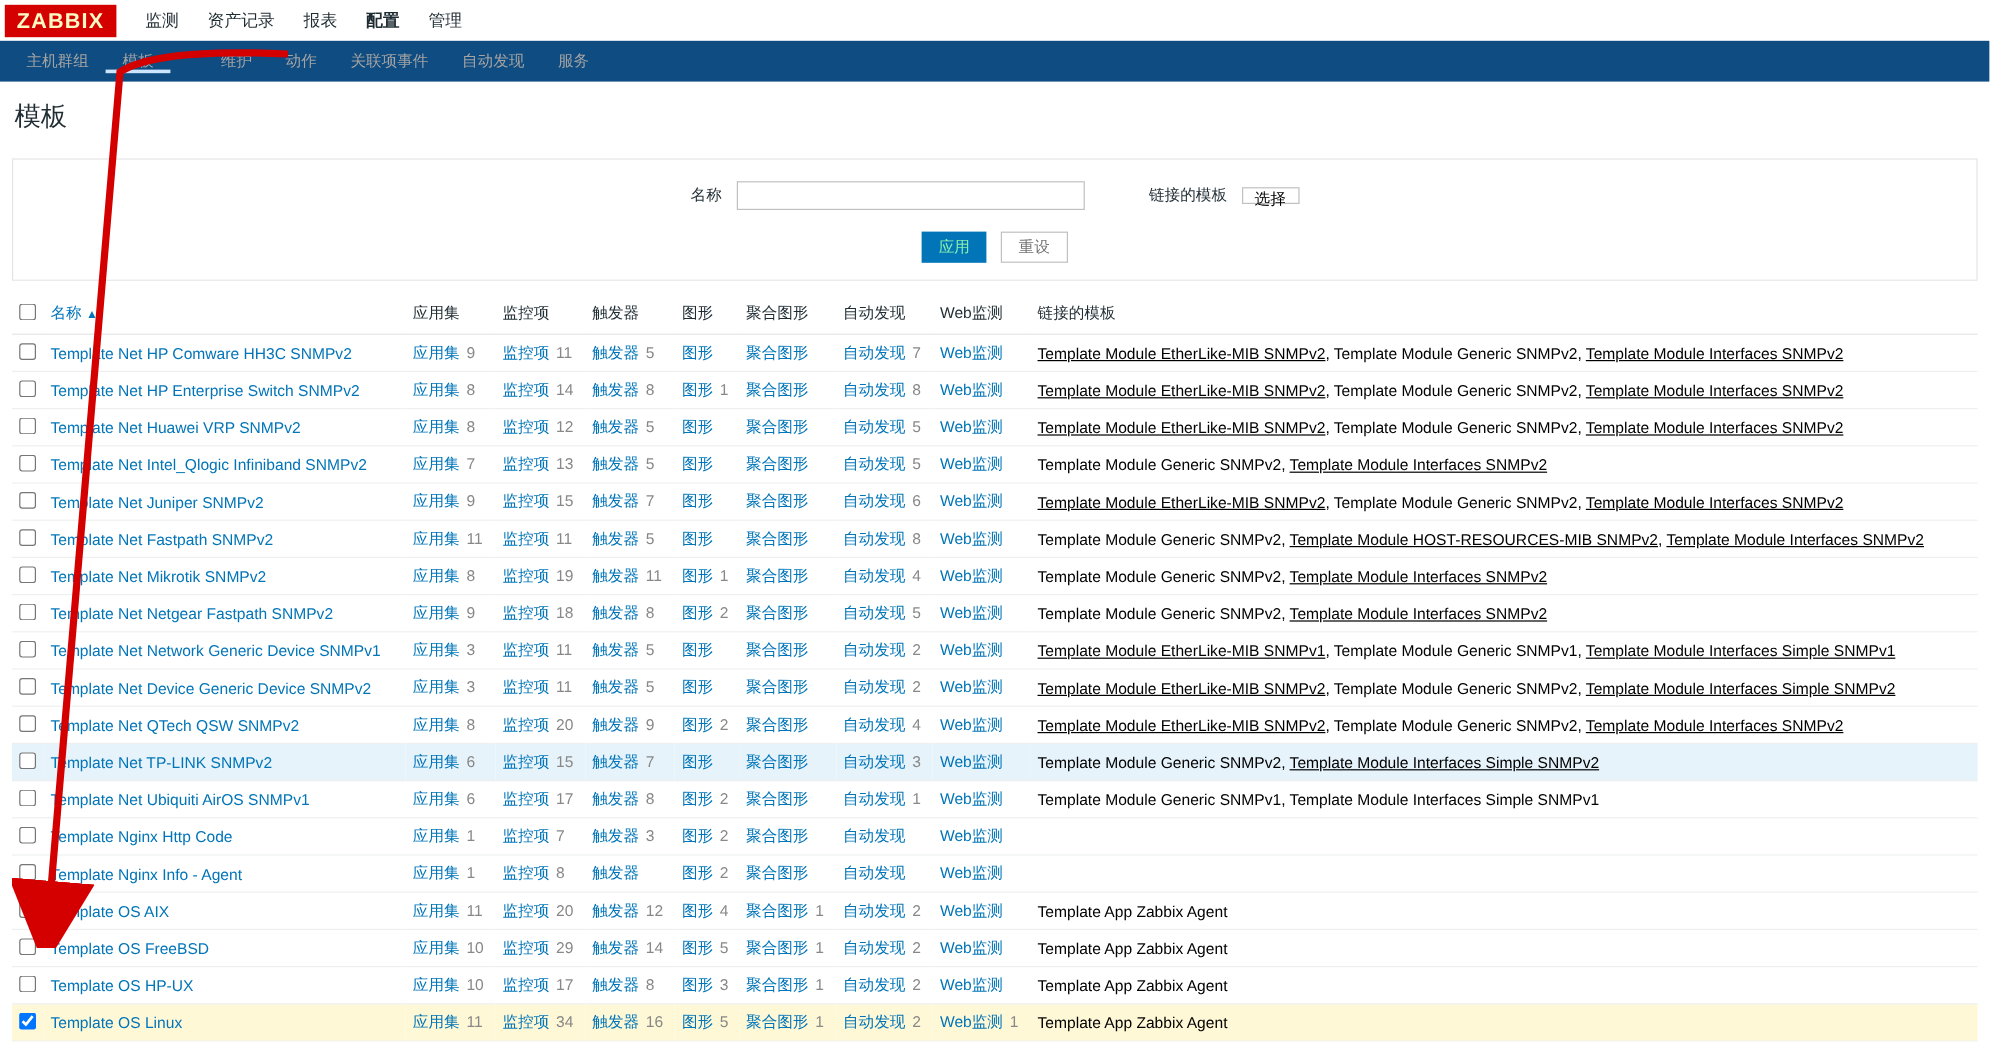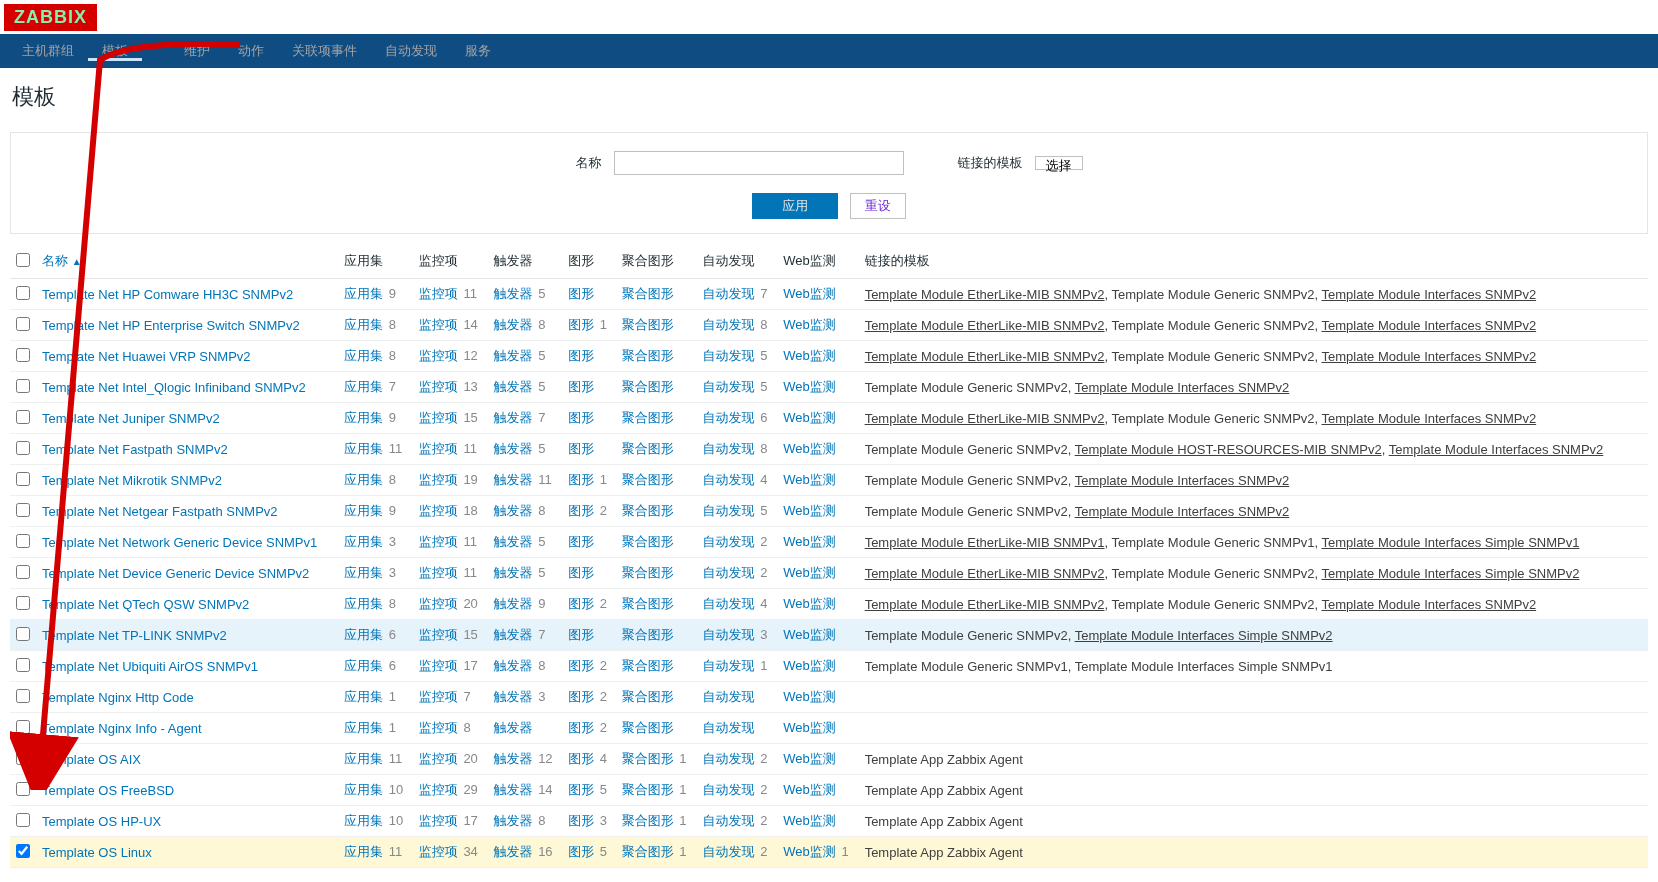--- a/index.html
+++ b/index.html
@@ -1,53 +1,54 @@
 <!DOCTYPE html>
 <html><head>
 <meta charset="utf-8">
 <style>
 * { margin:0; padding:0; box-sizing:border-box; font-family:Arial,"Microsoft YaHei",sans-serif; font-size:13px; }
 body { background:#fff; color:#1f2c33; width:1658px; position:relative; }
 .topnav { display:flex; align-items:center; background:#fff; height:34px; padding:0 0 0 4px; }
-.logo { background:#d40000; color:#86efac; font-weight:bold; letter-spacing:1px; padding:3px 10px; font-size:18px; margin-right:12px; }
+.logo { background:#d40000; color:#fef9c3; font-weight:bold; letter-spacing:1px; padding:3px 10px; font-size:18px; margin-right:12px; }
 .topnav a { color:#1f2c33; text-decoration:none; padding:0 12px; line-height:34px; font-size:14px; }
 .topnav a.active { font-weight:bold; }
 .subnav { background:#0f4c81; color:#fff; display:flex; align-items:center; height:34px; padding-left:8px; }
 .subnav a { color:#a3a3a3; text-decoration:none; padding:0 14px; line-height:34px; font-size:13px; }
 .subnav a.active { border-bottom:3px solid #cce5ff; line-height:31px; }
 .page-title { font-size:22px; font-weight:normal; padding:14px 12px 10px 12px; color:#1f2c33; }
 .filter { background:#fff; margin:10px; border:1px solid #e5e5e5; padding:18px 10px 14px 10px; }
 .filter-row { display:flex; align-items:center; gap:12px; justify-content:center; }
 .filter-row label { color:#1f2c33; font-size:13px; }
 .filter-row input[type=text]{ height:24px; border:1px solid #c0c0c0; padding:0 6px; }
 .filter-row .name-input { width:290px; }
 .filter-row .link-input { width:250px; }
 .filter-row .select-btn { border:1px solid #c0c0c0; background:#fff; height:14px; padding:0 10px; cursor:pointer; }
 .filter-btns { text-align:center; margin-top:18px; }
-.btn-primary { background:#0275b8; color:#e5e5e5; border:none; height:26px; padding:0 30px; cursor:pointer; margin-right:8px; }
-.btn-secondary { background:#fff; color:#6d28d9; border:1px solid #c0c0c0; height:26px; padding:0 14px; cursor:pointer; }
+.btn-primary { background:#0275b8; color:#86efac; border:none; height:26px; padding:0 14px; cursor:pointer; margin-right:8px; }
+.btn-secondary { background:#fff; color:#737373; border:1px solid #c0c0c0; height:26px; padding:0 14px; cursor:pointer; }
 table { width:calc(100% - 20px); margin:0 10px; border-collapse:collapse; }
 thead th { text-align:left; font-weight:normal; color:#1f2c33; padding:8px 6px; border-bottom:1px solid #e5e5e5; white-space:nowrap; }
 thead th.sort { color:#0275b8; }
 tbody td { padding:6px 6px; border-bottom:1px solid #eef0f0; vertical-align:middle; white-space:nowrap; }
 tbody tr.highlight { background:#fff8d6; }
 tbody tr.hover { background:#e6f3fb; }
 .link { color:#0275b8; cursor:pointer; }
 .count { color:#888; margin-left:2px; }
-.linked { color:#404040; white-space:normal; }
+.linked { color:#000000; white-space:normal; }
 .linked .underline { text-decoration:underline; cursor:pointer; }
 .cb { width:14px; height:14px; }
 
 .arrow-svg { position:absolute; left:10px; top:30px; pointer-events:none; }
 </style>
 </head>
 <body>
 
 <div class="topnav">
   <span class="logo">ZABBIX</span>
+  <span id="topnav-slot"><a>监测</a><a>资产记录</a><a>报表</a><a class="active">配置</a><a>管理</a></span>
 </div>
 
 <div class="subnav">
   <span id="subnav-slot"><a>主机群组</a><a class="active">模板</a><a></a><a>维护</a><a>动作</a><a>关联项事件</a><a>自动发现</a><a>服务</a></span>
 </div>
 
 <h1 class="page-title">模板</h1>
 
 <div class="filter">
   <div class="filter-row">

